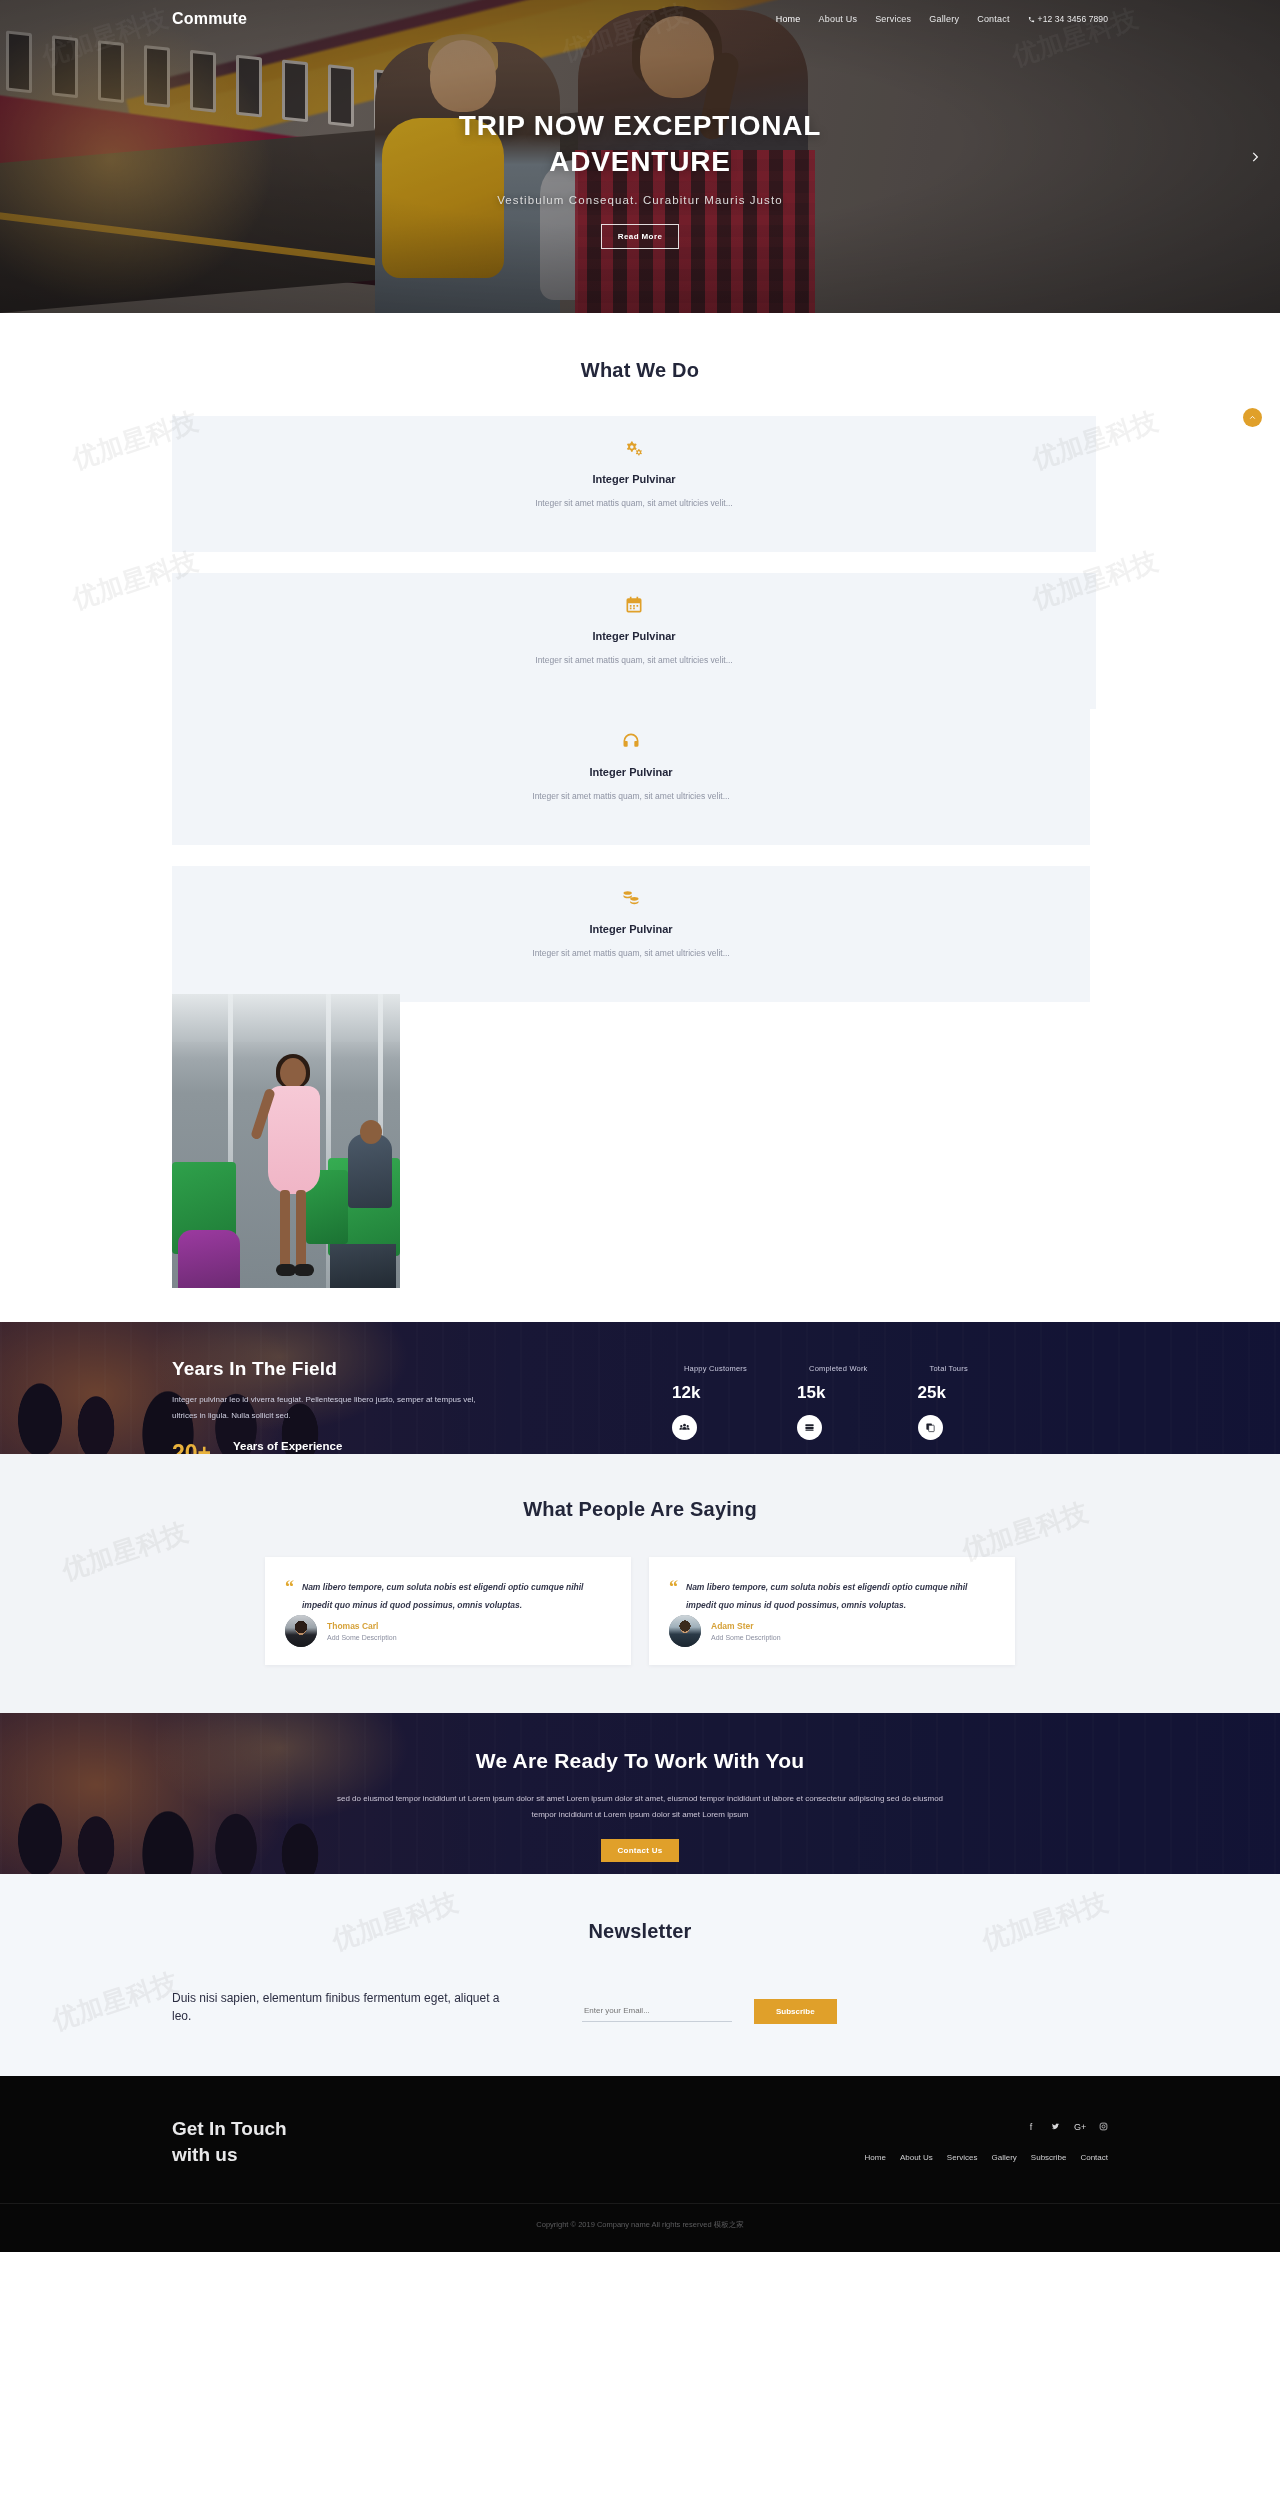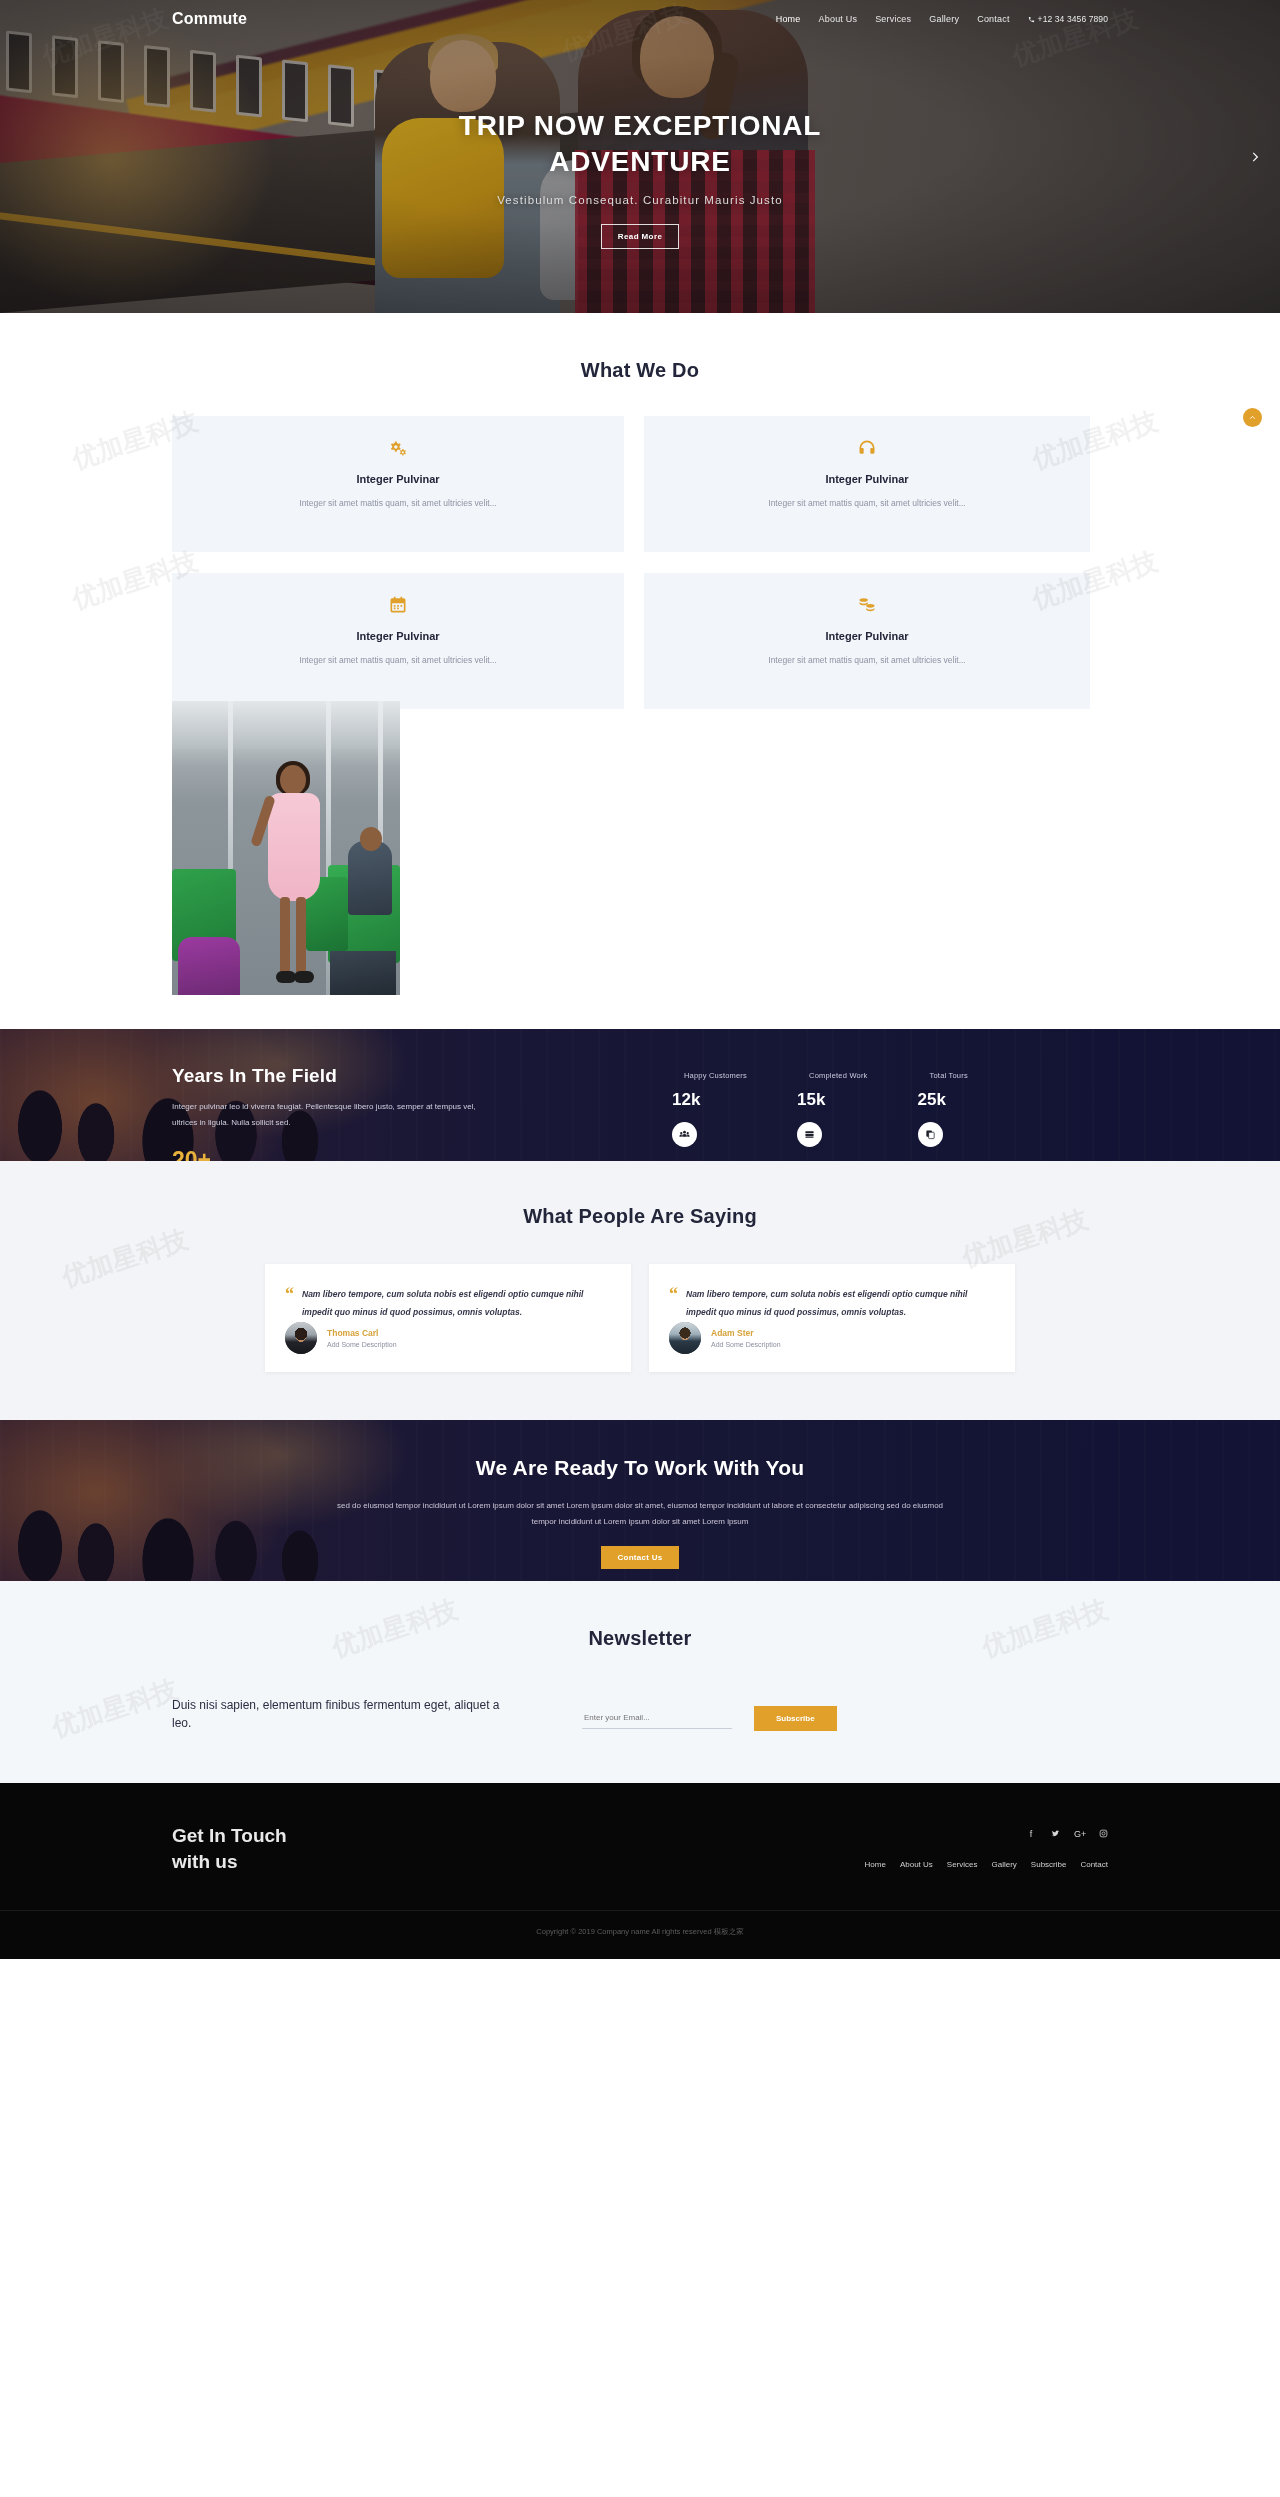--- a/index.html
+++ b/index.html
@@ -147,21 +147,21 @@
 
   
   .section { position:relative; }
   .wwd { background:#fff; padding:46px 0 34px; }
   .sec-title {
     text-align:center; font-size:20px; font-weight:700; letter-spacing:.2px;
     color:#23263a;
   }
   .wwd-grid {
     width:936px; margin:34px auto 0;
-    display:grid; grid-template-columns:1fr 1fr;
+    display:grid; grid-template-columns:1fr;
     gap:0 8px; align-items:start;
   }
   .card-col { display:flex; flex-direction:column; gap:21px; }
   .card-col.left { padding-right:12px; }
   .card-col.mid { padding-right:18px; }
   .card {
     background:#f2f5f9; padding:22px 16px 22px; text-align:center;
     min-height:136px;
   }
   .card-icon { font-size:18px; color:#e0a02a; line-height:1; margin-bottom:12px;}
@@ -231,21 +231,21 @@
       radial-gradient(ellipse 30px 50px at 300px 110px, #140d12 60%, transparent 62%);
   }
   .st-dim{ position:absolute; inset:0; background:rgba(16,16,44,.38); }
   .stats-inner{
     position:relative; z-index:5; width:936px; margin:0 auto; padding-top:36px;
     display:flex; align-items:flex-start;
   }
   .st-left{ width:420px; }
   .st-title{ font-size:19px; font-weight:700; color:#fff; letter-spacing:.2px;}
   .st-desc{ margin-top:12px; font-size:8px; line-height:2.0; color:#cfcfe0; max-width:330px;}
-  .st-exp{ margin-top:16px; display:flex; align-items:flex-end; gap:7px;}
+  .st-exp{ margin-top:16px; display:flex; align-items:flex-start; gap:22px;}
   .st-num{ font-size:23px; font-weight:700; color:#e8b13c;}
   .st-lab{ font-size:11.5px; font-weight:700; color:#ffffff;}
   .st-right{ margin-left:80px; display:flex; gap:50px; padding-top:6px;}
   .st-item{ text-align:left; }
   .st-cap{ font-size:7.5px; color:#c8c8dc; letter-spacing:.2px;margin-left:12px;}
   .st-big{ margin-top:10px; font-size:17px; font-weight:700; color:#fff;}
   .st-circ{
     margin-top:12px; width:25px; height:25px; border-radius:50%;
     background:#fff; display:flex; align-items:center; justify-content:center;
   }

